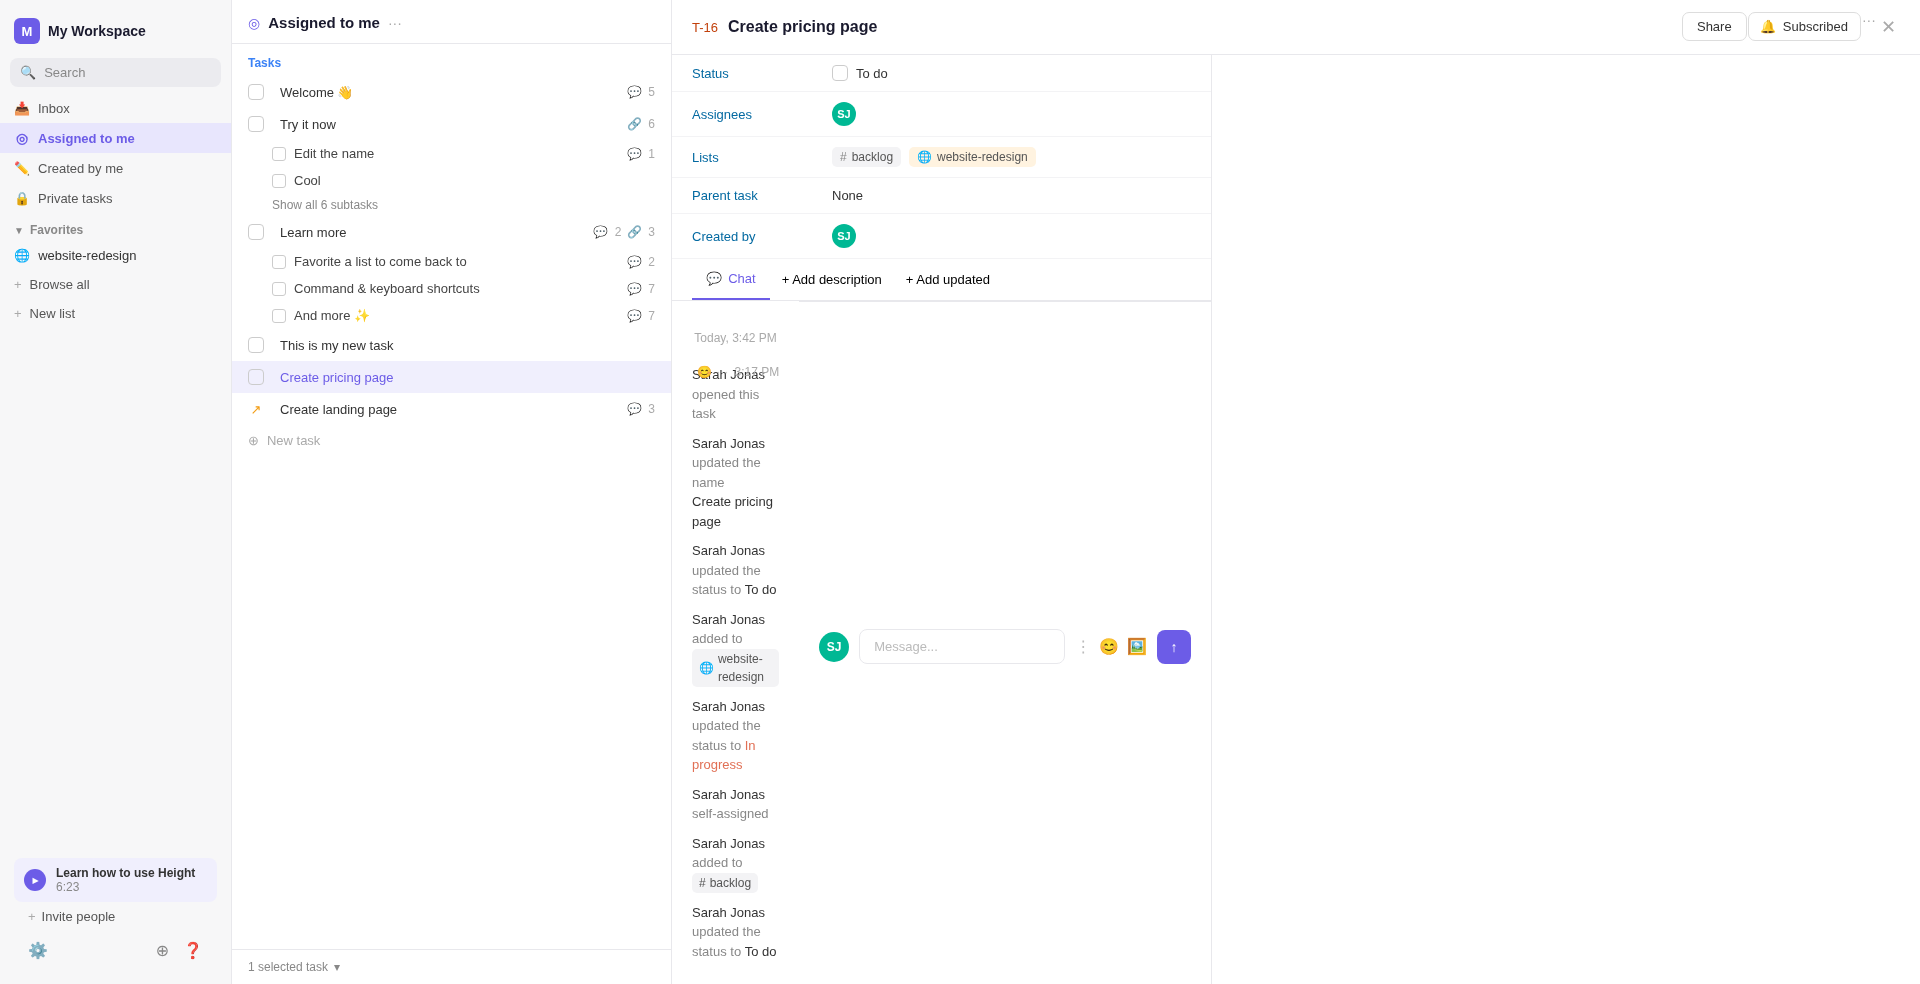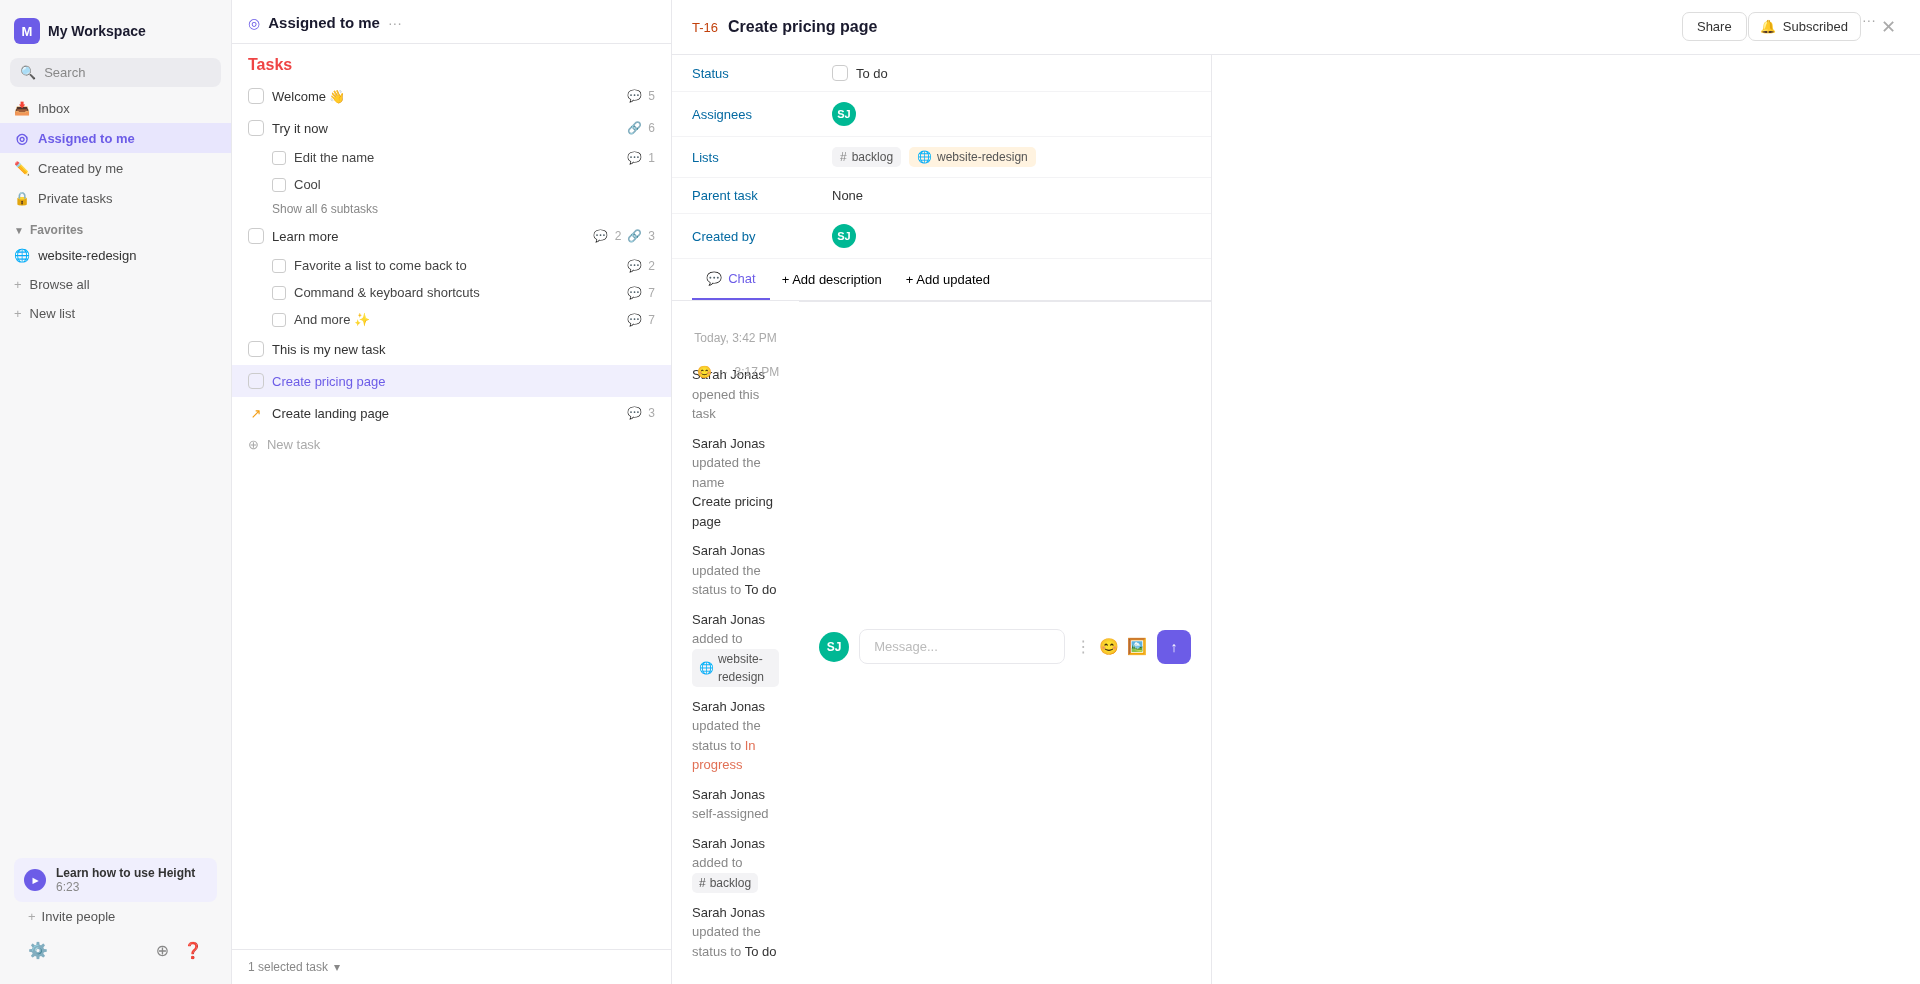--- a/index.html
+++ b/index.html
@@ -76,25 +76,25 @@
       display: flex; flex-direction: column; background: #fff;
     }
     .task-list-header {
       display: flex; align-items: center; gap: 8px; padding: 14px 16px 12px;
       border-bottom: 1px solid #e8e8ec;
     }
     .task-list-title { font-size: 15px; font-weight: 600; color: #1a1a2e; }
     .task-list-more { color: #aaa; cursor: pointer; font-size: 14px; }
 
     .tasks-section-label {
-      padding: 12px 16px 6px; font-size: 16px; font-weight: 600; color: #ef4444;
+      padding: 12px 16px 6px; font-size: 12px; font-weight: 600; color: #3b82f6;
     }
 
     .task-item {
-      display: flex; align-items: center; gap: 8px; padding: 8px 16px;
+      display: flex; align-items: center; gap: 16px; padding: 8px 16px;
       font-size: 13px; color: #333; cursor: pointer; position: relative;
     }
     .task-item.selected { background: #f0effd; }
     .task-item.selected .task-name { color: #6c5ce7; font-weight: 500; }
 
     .task-checkbox {
       width: 16px; height: 16px; border: 1.5px solid #ccc; border-radius: 4px;
       flex-shrink: 0; cursor: pointer; display: flex; align-items: center; justify-content: center;
     }
     .task-checkbox.sub { width: 14px; height: 14px; border-radius: 3px; }

